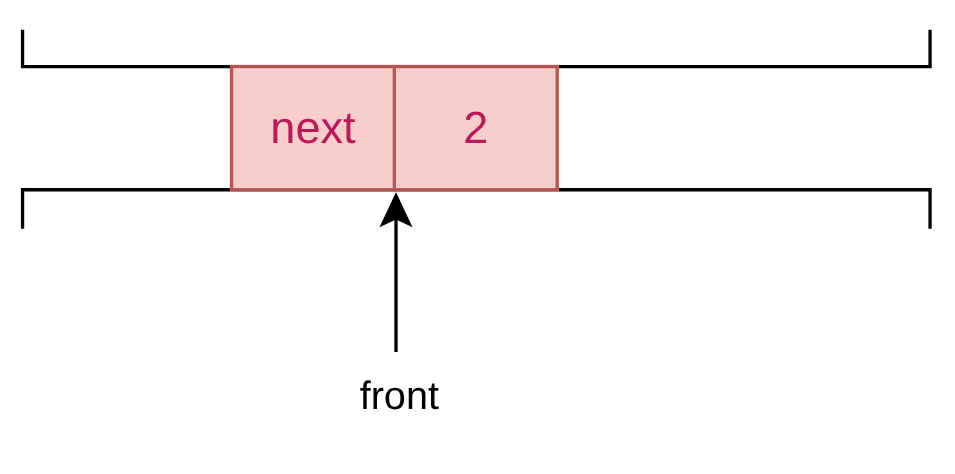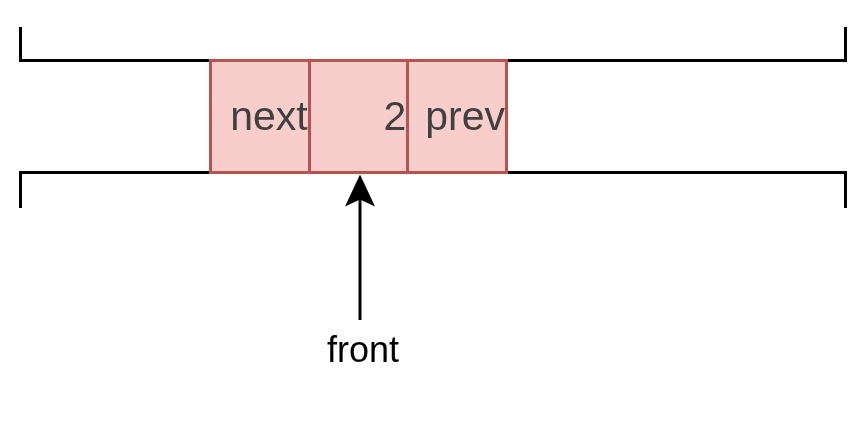--- a/index.html
+++ b/index.html
@@ -44,33 +44,33 @@
     box-sizing: border-box;
     background: #F8CECC;
     border: 3px solid #B85450;
     display: flex;
     flex-direction: row;
   }
   .cell {
     flex: 1 1 0;
     display: flex;
     align-items: center;
-    justify-content: flex-end;
+    justify-content: center;
     font-size: 41px;
-    color: #404040;
+    color: #be185d;
     white-space: nowrap;
     overflow: hidden;
   }
   .cell + .cell {
     border-left: 3px solid #B85450;
   }
   .pointer-labels {
     position: absolute;
     left: 283px;
-    top: 326px;
+    top: 336px;
     width: 160px;
     text-align: center;
     font-size: 36px;
     line-height: 47px;
     color: #000000;
   }
 </style>
 </head>
 <body>
 
@@ -85,22 +85,19 @@
     </g>
   </svg>
 
   <div class="node">
     <div class="cell">
       <span>next</span>
     </div>
     <div class="cell">
       <span>2</span>
     </div>
-    <div class="cell">
-      <span>prev</span>
-    </div>
   </div>
 
   <div class="pointer-labels">
     <div>front</div>
   </div>
 
 </div>
 
 </body></html>

